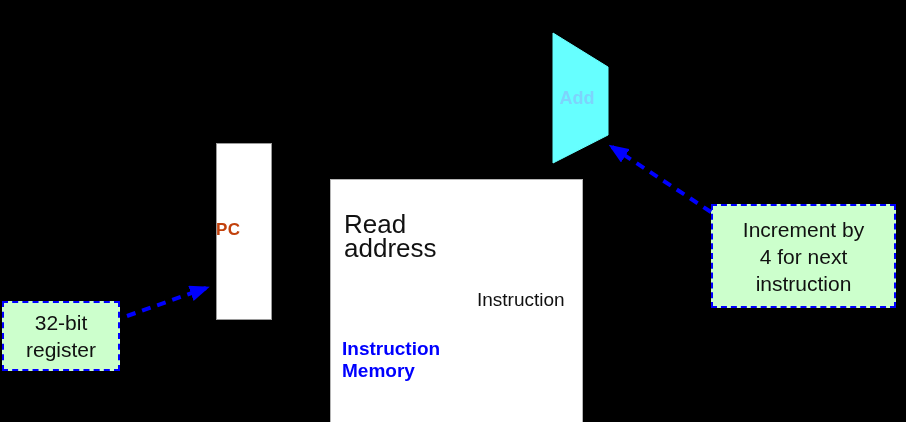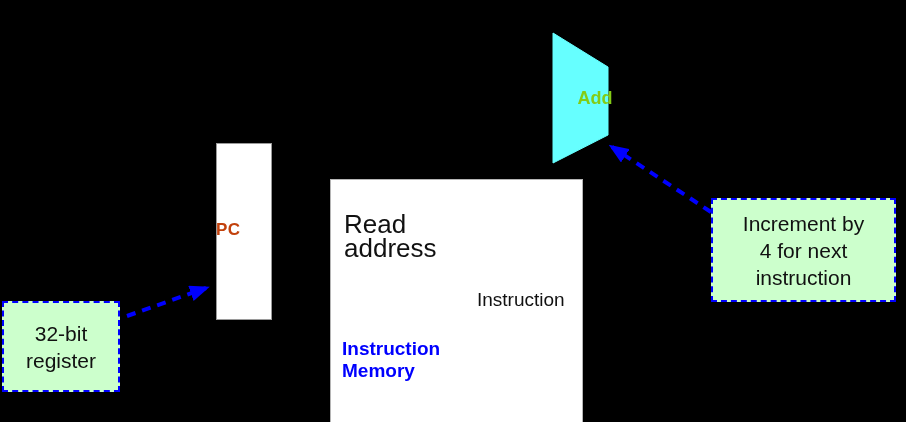--- a/index.html
+++ b/index.html
@@ -82,25 +82,25 @@
   .add-unit {
     position: absolute;
     left: 551px;
     top: 31px;
     width: 60px;
     height: 134px;
   }
   .add-unit svg { display: block; }
   .add-label {
     position: absolute;
-    left: 569px;
+    left: 551px;
     top: 88px;
     width: 52px;
     text-align: center;
-    color: #84cc16;
+    color: #7dd3fc;
     font-size: 18px;
     font-weight: bold;
   }
 
   
   .callout {
     position: absolute;
     background: #ccffcc;
     border: 2px dashed #0000ff;
     box-sizing: border-box;
@@ -110,25 +110,25 @@
     text-align: center;
     display: flex;
     align-items: center;
     justify-content: center;
     white-space: pre-line;
   }
   .callout-register {
     left: 2px;
     top: 301px;
     width: 118px;
-    height: 91px;
+    height: 70px;
   }
   .callout-increment {
     left: 711px;
-    top: 198px;
+    top: 204px;
     width: 185px;
     height: 104px;
   }
 
   
   .arrow-layer {
     position: absolute;
     left: 0;
     top: 0;
     width: 906px;

